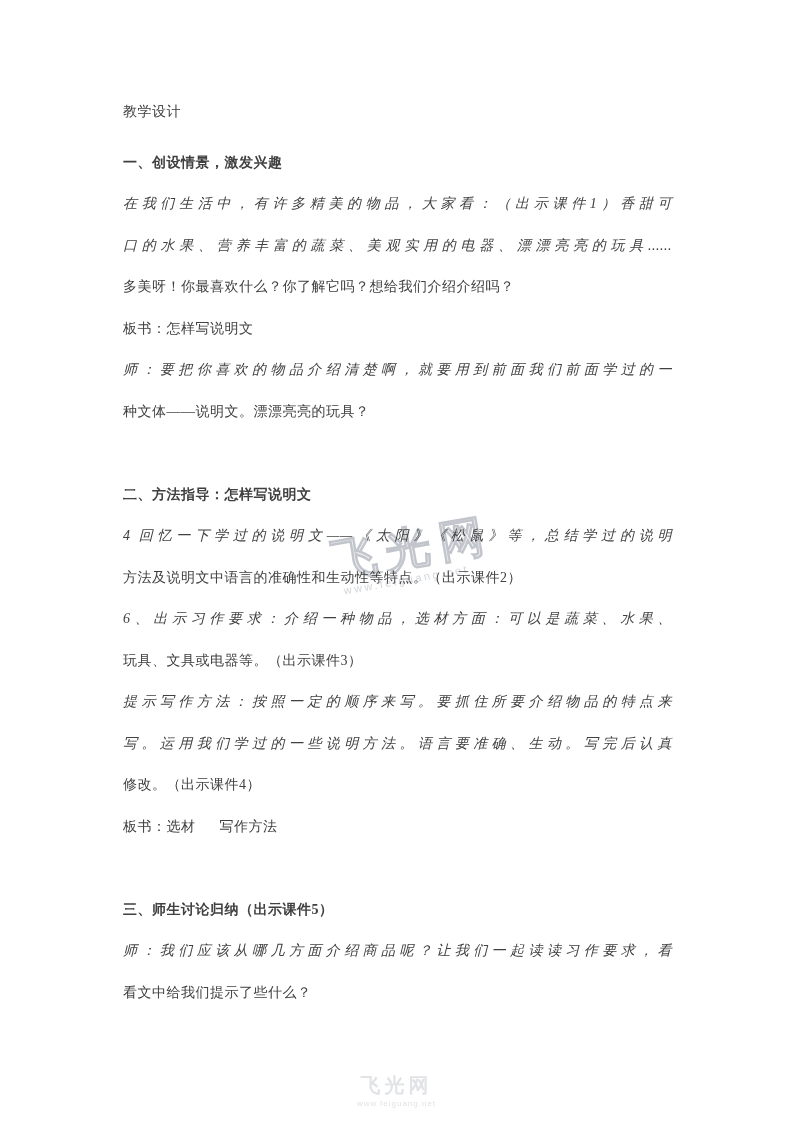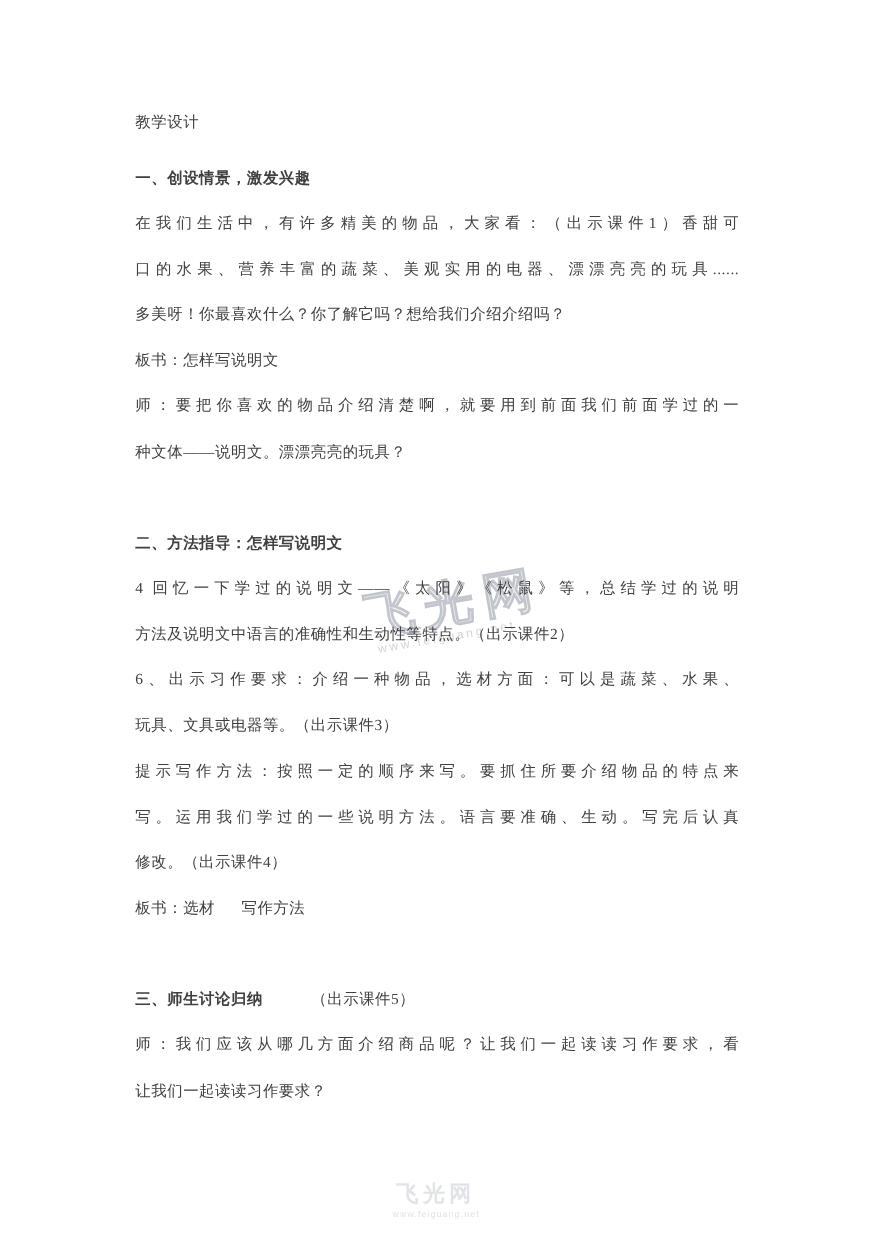--- a/index.html
+++ b/index.html
@@ -20,23 +20,24 @@
     line-height:41.5px;
     font-size:14px;
     color:#404040;
     white-space:pre;
     letter-spacing:0.5px;
   }
   .fill{
     white-space:normal;
     text-align:justify;
     text-align-last:justify;
+    font-style:italic;
   }
   .bold{font-weight:700;}
-  .normal{font-weight:400;padding-left:44px;}
+  .normal{font-weight:700;}
   .blank1{margin-top:41.5px;}
   .xgap{margin-top:9px;}
 
   
   .wm-center{
     position:absolute;
     left:332px;top:518px;
     z-index:1;
     transform:rotate(-10deg);
     color:#aab0ba;
@@ -104,19 +105,19 @@
     <div class="line fill">4 回忆一下学过的说明文——《太阳》《松鼠》等，总结学过的说明</div>
     <div class="line">方法及说明文中语言的准确性和生动性等特点。（出示课件2）</div>
     <div class="line fill">6、出示习作要求：介绍一种物品，选材方面：可以是蔬菜、水果、</div>
     <div class="line">玩具、文具或电器等。（出示课件3）</div>
     <div class="line fill">提示写作方法：按照一定的顺序来写。要抓住所要介绍物品的特点来</div>
     <div class="line fill">写。运用我们学过的一些说明方法。语言要准确、生动。写完后认真</div>
     <div class="line">修改。（出示课件4）</div>
     <div class="line">板书：选材      写作方法</div>
     <div class="line blank1"><span class="bold">三、师生讨论归纳</span><span class="normal">（出示课件5）</span></div>
     <div class="line fill">师：我们应该从哪几方面介绍商品呢？让我们一起读读习作要求，看</div>
-    <div class="line">让我们一起读读习作要求？</div>
+    <div class="line">看文中给我们提示了些什么？</div>
   </main>
 
 <div class="wm-bottom">
   <div class="wm-brand">飞光网</div>
   <div class="wm-url">www.feiguang.net</div>
 </div>
 
 </body></html>

